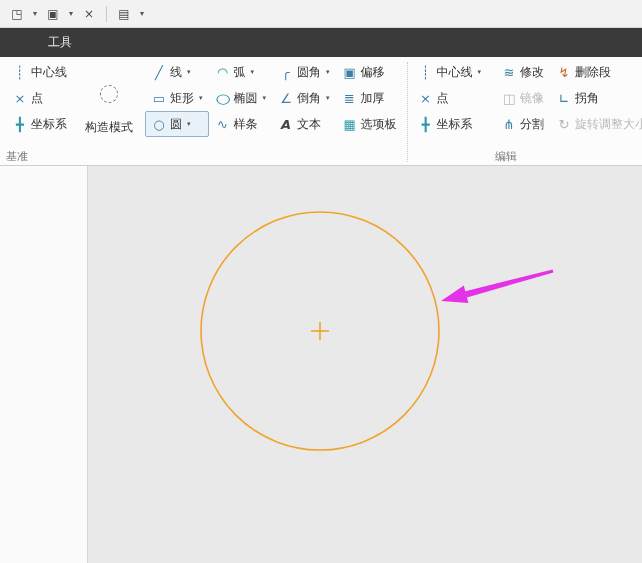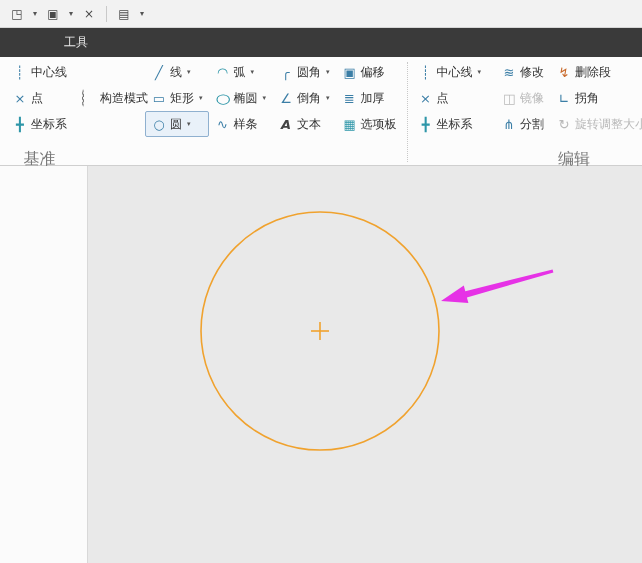--- a/index.html
+++ b/index.html
@@ -7,41 +7,41 @@
   body { font-family:"DejaVu Sans","Liberation Sans",sans-serif; font-size:12px; color:#333; background:#e9e9e9; }
   .app { width:642px; height:563px; display:flex; flex-direction:column; }
 
   
   .titlebar { height:28px; background:#f2f2f2; border-bottom:1px solid #d6d6d6; display:flex; align-items:center; padding:0 8px; gap:4px; }
   .tb-ic { font-size:12px; color:#4a4a4a; width:18px; height:18px; display:flex; align-items:center; justify-content:center; cursor:default; }
   .tb-dd { font-size:8px; color:#555; width:10px; display:flex; align-items:center; justify-content:center; cursor:default; }
   .tb-sep { width:1px; height:16px; background:#c9c9c9; margin:0 4px; }
 
   
-  .tabbar { height:29px; background:#3a3a3a; display:flex; align-items:stretch; padding-left:44px; }
+  .tabbar { height:29px; background:#3a3a3a; display:flex; align-items:stretch; padding-left:28px; }
   .tab { color:#e9e9e9; font-size:12px; padding:0 20px; display:flex; align-items:center; cursor:default; }
 
   
   .ribbon { height:109px; background:#fcfcfc; border-bottom:1px solid #cfcfcf; display:flex; align-items:stretch; padding:2px 6px 0 6px; }
   .group { display:flex; flex-direction:column; }
   .gbody { display:flex; flex:1; }
   .col { display:flex; flex-direction:column; }
   .rbtn { height:26px; display:flex; align-items:center; gap:3px; padding:1px 5px; white-space:nowrap; cursor:default; border:1px solid transparent; border-radius:2px; }
   .ic { width:16px; text-align:center; font-size:13px; color:#3b7ea6; flex:none; }
   .ic.teal { color:#2e96a8; }
   .ic.warm { color:#c96a2b; }
   .ic.oval { display:inline-block; transform:scaleX(1.35); }
   .ic.textic { font-weight:bold; font-style:italic; color:#444; font-size:13px; }
   .dd { font-size:7px; color:#555; margin-left:2px; flex:none; }
   .active-tool { border:1px solid #8fb0cf; background:#e9f1f9; }
   .grayed, .grayed .ic, .grayed .dd { color:#b9b9b9 !important; }
   .vdiv { width:1px; background:#dcdcdc; margin:3px 4px; }
   .vdiv.dotted { background:transparent; border-left:1px dotted #c8c8c8; }
-  .glabel { height:19px; text-align:center; font-size:16px; color:#777; padding-top:3px; }
-  .vbtn { width:56px; height:78px; display:flex; align-items:center; justify-content:space-between; gap:16px; cursor:default; border:1px solid transparent; border-radius:2px; }
+  .glabel { height:19px; font-size:11px; color:#777; padding-top:3px; }
+  .vbtn { width:56px; height:78px; display:flex; flex-direction:column; align-items:center; justify-content:flex-end; gap:16px; cursor:default; border:1px solid transparent; border-radius:2px; }
   .dashed-circle { width:18px; height:18px; border:1.5px dashed #6f6f6f; border-radius:50%; display:inline-block; }
   .vlbl { font-size:12px; color:#333; white-space:nowrap; }
 
   
   .workarea { flex:1; display:flex; min-height:0; }
   .left-panel { width:88px; background:#fbfbfb; border-right:1px solid #d8d8d8; }
   .canvas { flex:1; position:relative; background:#e9e9e9; }
   .canvas svg { position:absolute; inset:0; width:100%; height:100%; }
 </style>
 </head>

